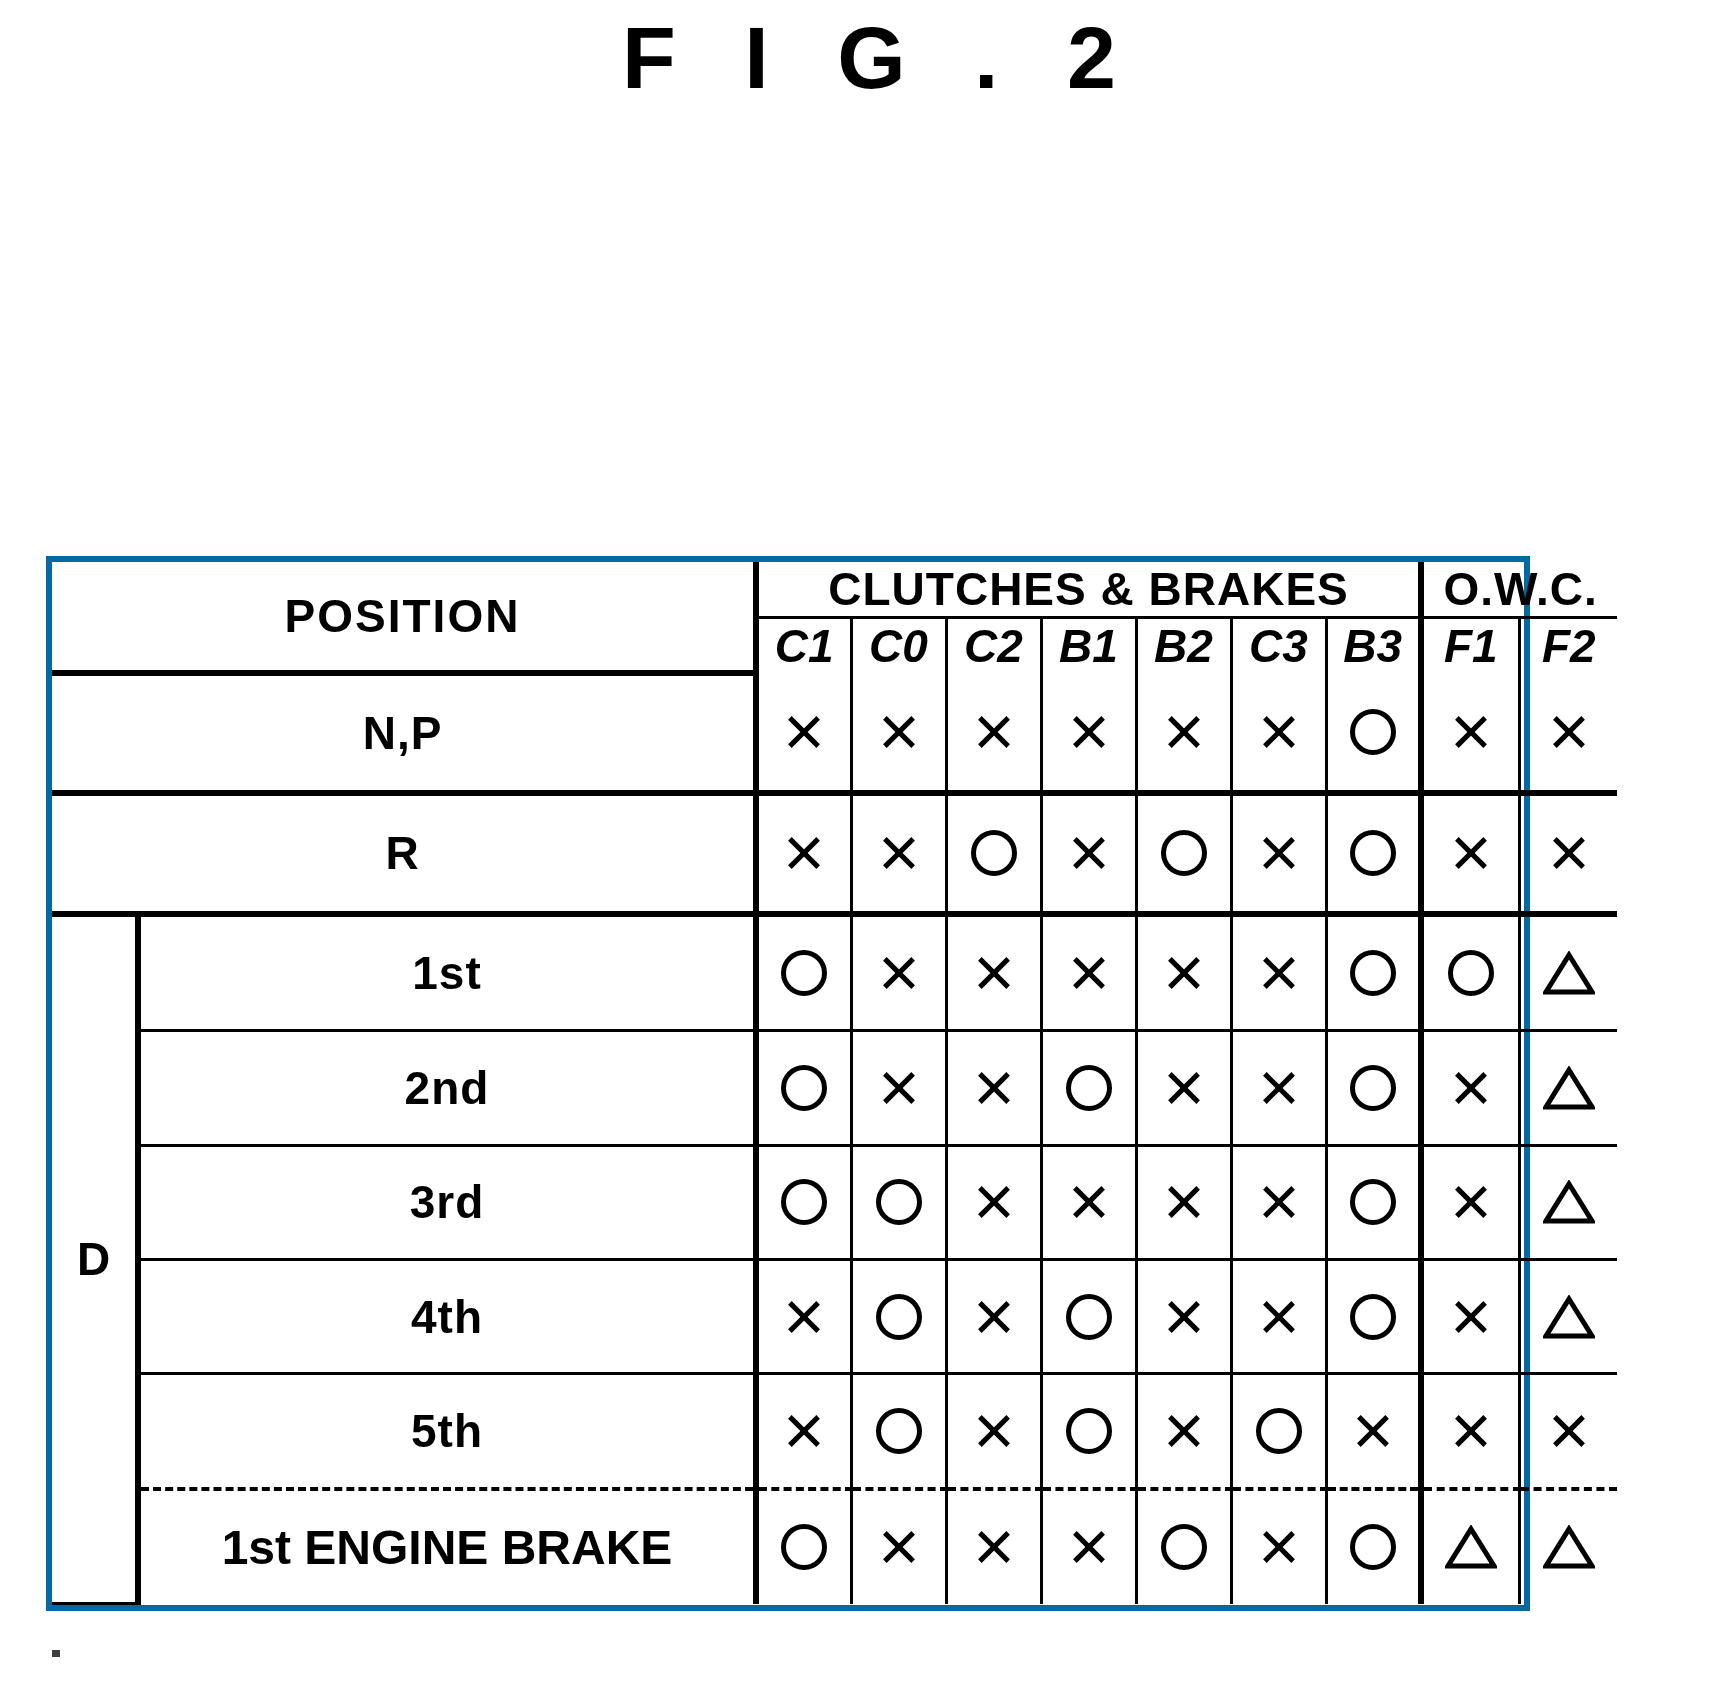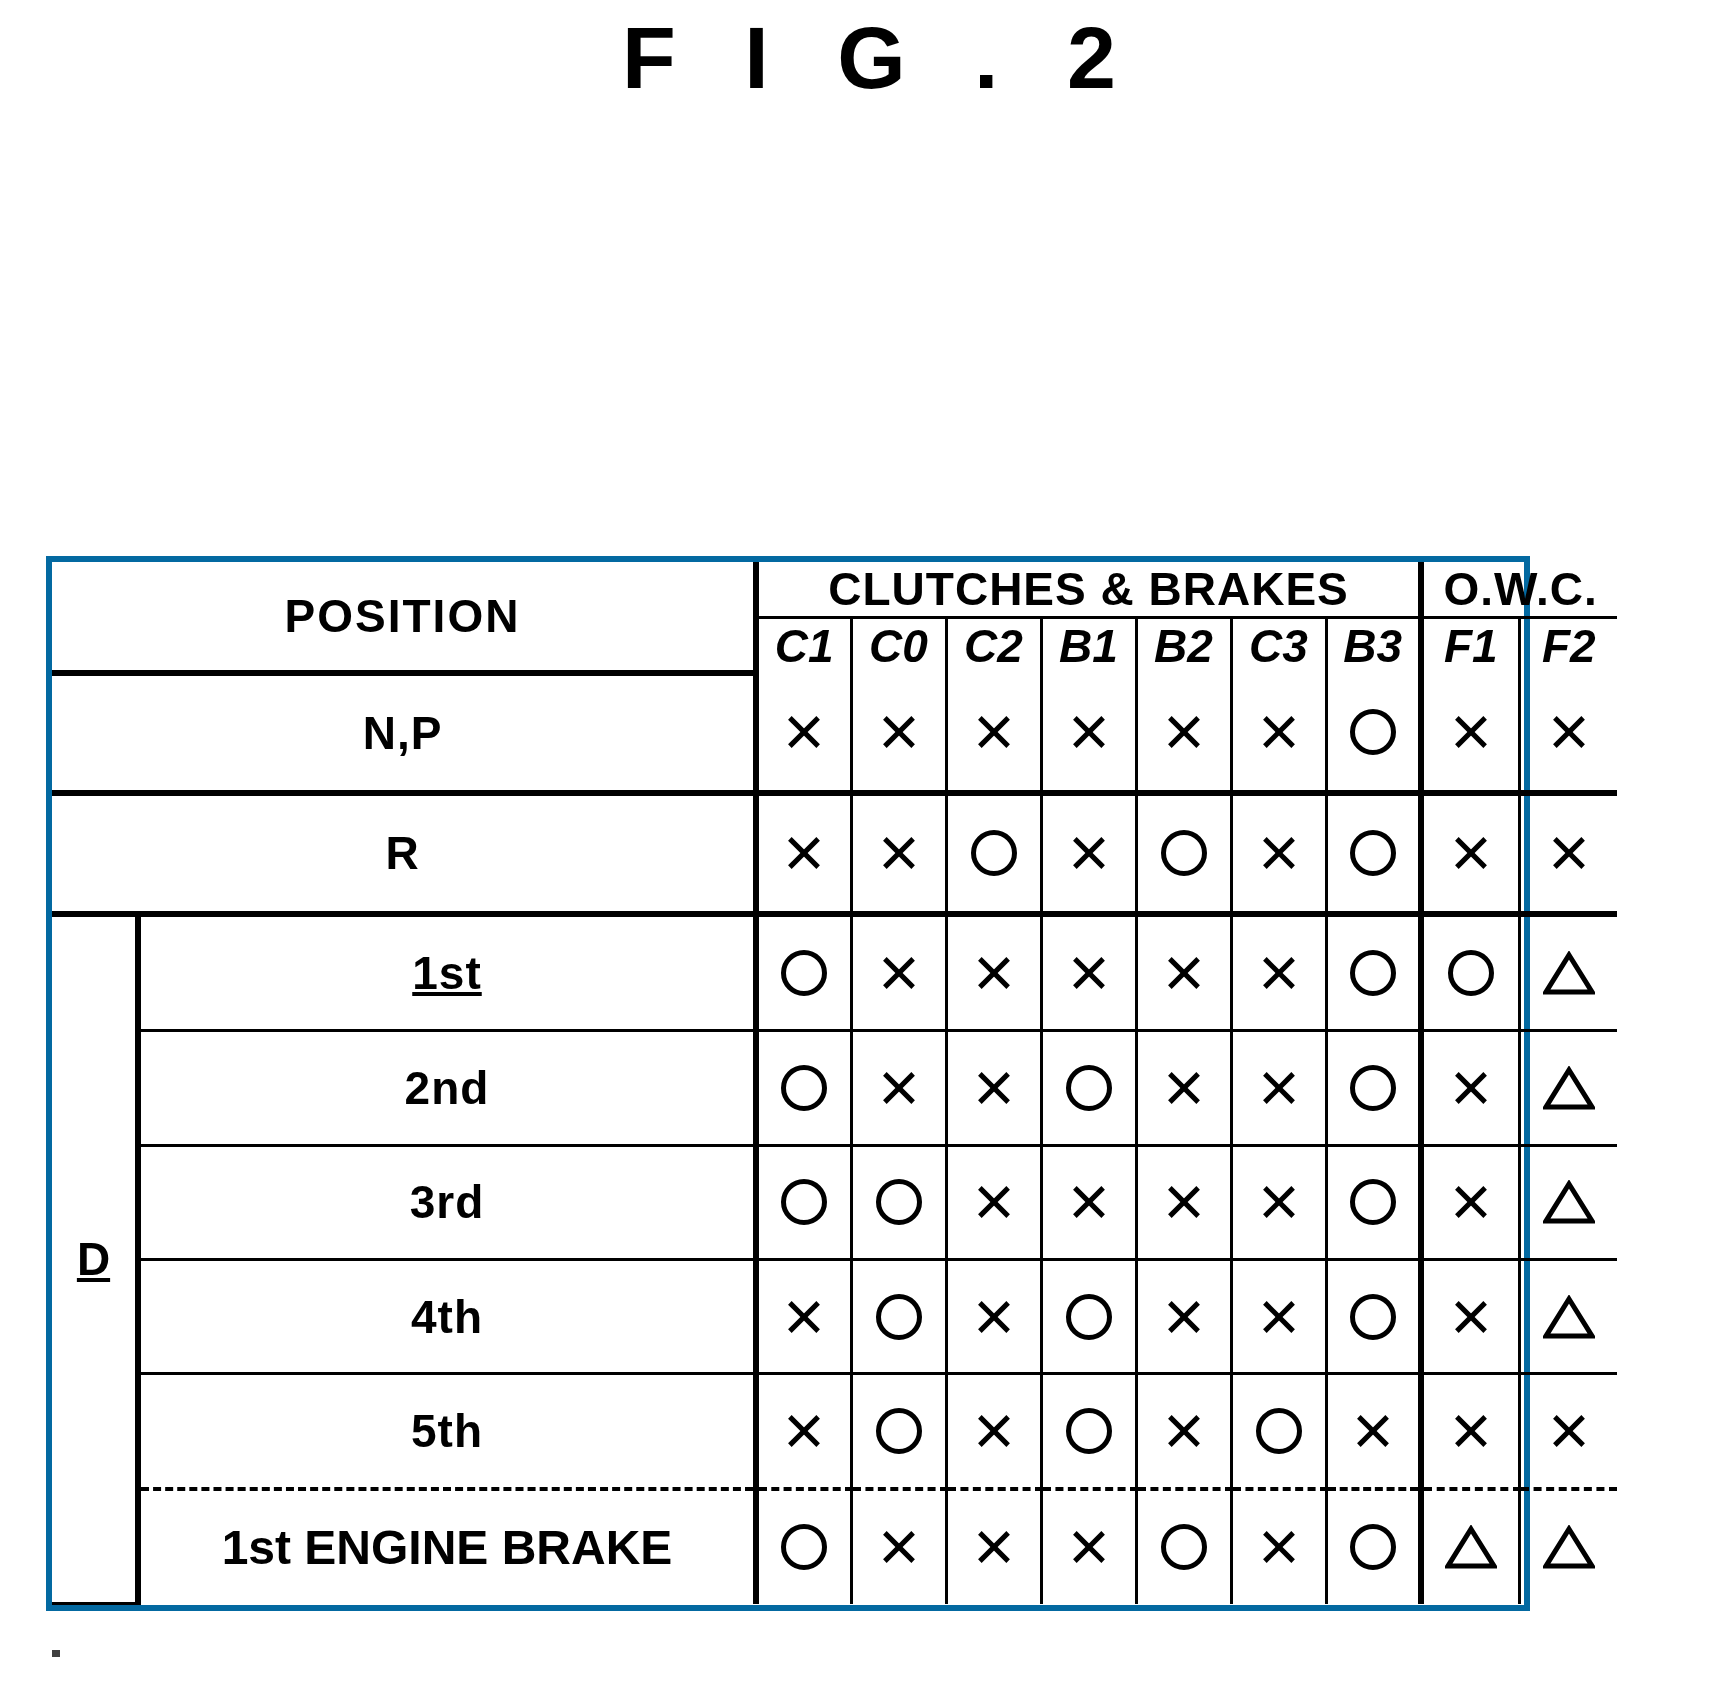--- a/index.html
+++ b/index.html
@@ -62,21 +62,21 @@
   table.matrix tr > th:first-child { border-left: none; }
   table.matrix tr > td:last-child,
   table.matrix tr > th:last-child { border-right: none; }
   table.matrix tr:first-child > td,
   table.matrix tr:first-child > th { border-top: none; }
   table.matrix tr:last-child > td,
   table.matrix tr:last-child > th { border-bottom: none; }
 
   
   .thick-bottom { border-bottom-width: 6px !important; }
-  .thick-top    { border-top-width: 6px !important; text-decoration: underline; }
+  .thick-top    { border-top-width: 6px !important; }
   .thick-left   { border-left-width: 6px !important; }
   .thick-right  { border-right-width: 6px !important; }
 
   
   .dashed-top {
     border-top: 4px dashed #000 !important;
   }
 
   
   col.c-dlabel  { width: 86px; }

